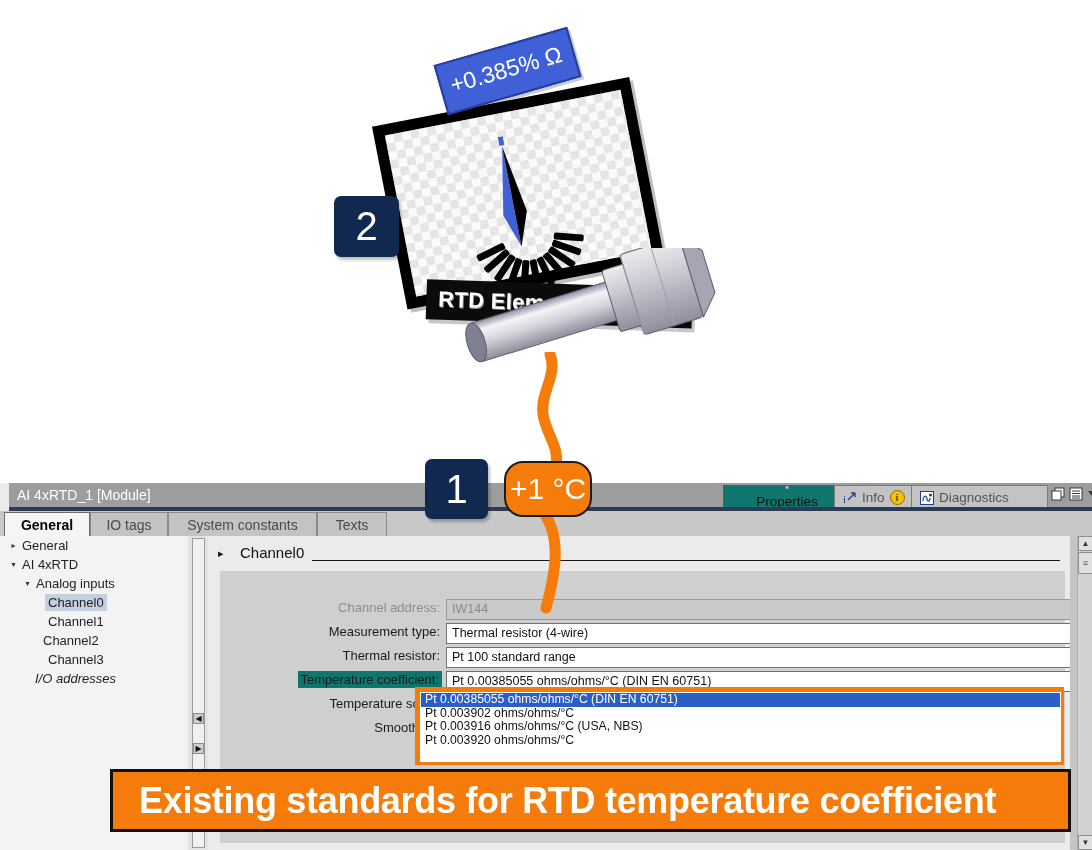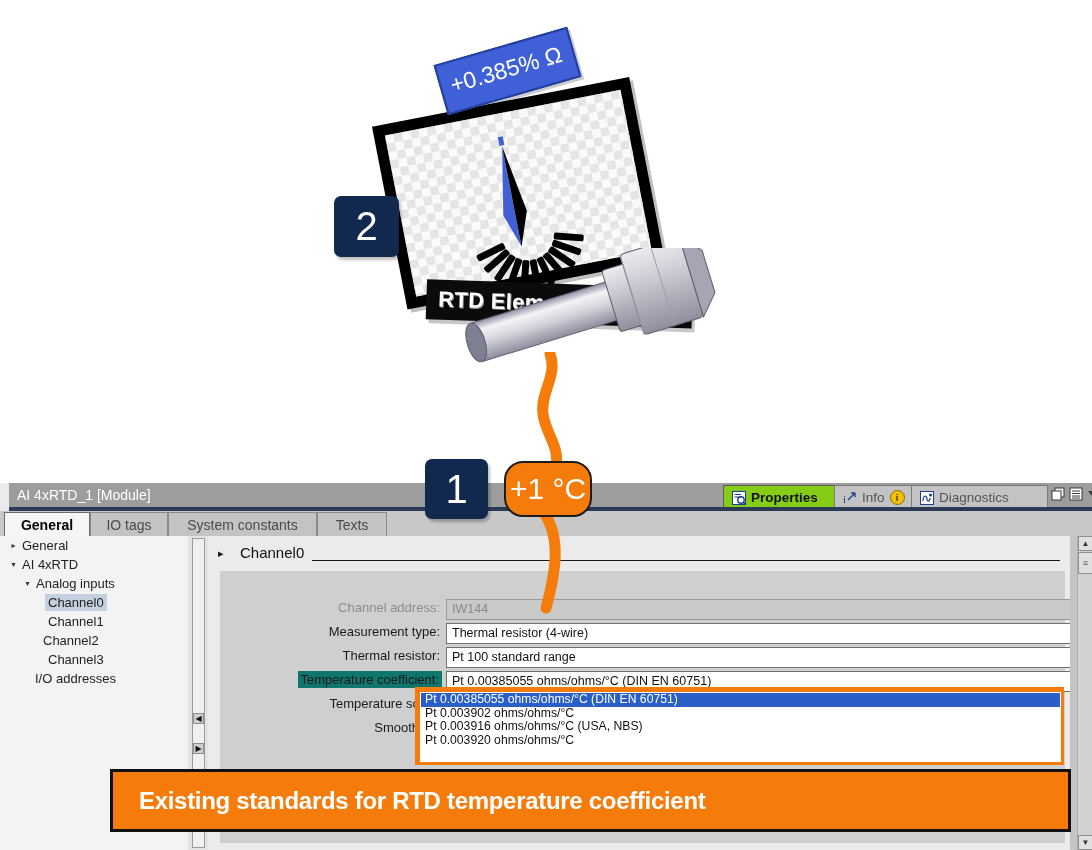--- a/index.html
+++ b/index.html
@@ -70,21 +70,21 @@
 
   .wbtn{position:absolute;top:4px;cursor:pointer;}
   #wb-restore{left:1042px;}
   #wb-list{left:1060px;}
   #wb-arrow{left:1077px;}
 
   
   #rtabs{position:absolute;left:714px;top:2px;height:24px;}
   .rtab{position:absolute;top:0;height:23px;border:1px solid #7b7b7b;border-bottom:none;
         display:flex;align-items:center;padding:0 8px;font-size:13.5px;gap:5px;cursor:pointer;}
-  .rtab.active{background:#84cc16;color:#111;font-weight:bold;border-color:#5c5c5c;}
+  .rtab.active{background:#0f766e;color:#111;font-weight:normal;border-color:#5c5c5c;flex-direction:column;}
   .rtab.inactive{background:#c3c3c3;color:#555;}
 
   
   #tabstrip{position:absolute;left:0;top:28px;width:1092px;height:25px;background:#c8c8c8;}
   .tab{position:absolute;top:1px;height:24px;border:1px solid #8a8a8a;border-bottom:none;
        display:flex;align-items:center;justify-content:center;font-size:14px;cursor:pointer;}
   .tab.active{background:#f5f5f5;color:#000;font-weight:bold;border-color:#6d6d6d;}
   .tab.inactive{background:#c3c3c3;color:#4b4b4b;}
 
   
@@ -130,21 +130,21 @@
   #droplist{position:absolute;left:415px;top:687px;width:649px;height:78px;background:#f57c0a;
             padding:5px;box-sizing:border-box;z-index:30;}
   #droplist .inner{width:100%;height:100%;background:#fff;border:1px solid #fff;overflow:hidden;}
   .dopt{height:13.6px;font-size:12.2px;color:#111;padding:0 4px;white-space:nowrap;cursor:pointer;
         line-height:13.6px;}
   .dopt.sel{background:#2a5fc8;color:#fff;}
 
   
   #banner{position:absolute;left:110px;top:769px;width:955px;height:57px;background:#f57c0a;
           border:3px solid #111;display:flex;align-items:center;z-index:35;}
-  #banner span{color:#fff;font-size:24px;font-weight:bold;padding-left:26px;white-space:nowrap;
+  #banner span{color:#fff;font-size:36px;font-weight:bold;padding-left:26px;white-space:nowrap;
                letter-spacing:-.3px;}
 
   
   #rsb{position:absolute;left:1077px;top:53px;width:15px;height:314px;background:#d2d2d2;
        border-left:1px solid #aeaeae;}
   .sbbtn{position:absolute;left:0;width:15px;height:15px;background:#e0e0e0;border:1px solid #8f8f8f;
          box-sizing:border-box;font-size:8px;text-align:center;line-height:13px;color:#333;cursor:pointer;}
   #sbthumb{position:absolute;left:0;top:16px;width:15px;height:22px;background:#e0e0e0;
            border:1px solid #8f8f8f;box-sizing:border-box;text-align:center;font-size:9px;
            line-height:20px;color:#555;cursor:pointer;}
@@ -320,21 +320,21 @@
       </div>
     <div class="trow" style="padding-left:45px;">
         <span class="lbl">Channel1</span>
       </div>
     <div class="trow" style="padding-left:40px;">
         <span class="lbl">Channel2</span>
       </div>
     <div class="trow" style="padding-left:45px;">
         <span class="lbl">Channel3</span>
       </div>
-    <div class="trow" style="padding-left:32px;">
+    <div class="trow" style="padding-left:32px;font-style:italic;">
         <span class="lbl">I/O addresses</span>
       </div>
   </div>
 
   <div id="splitter">
     <div id="split-track"></div>
     <div class="split-arw" style="top:177px;">◀</div>
     <div class="split-arw" style="top:207px;">▶</div>
   </div>
 

